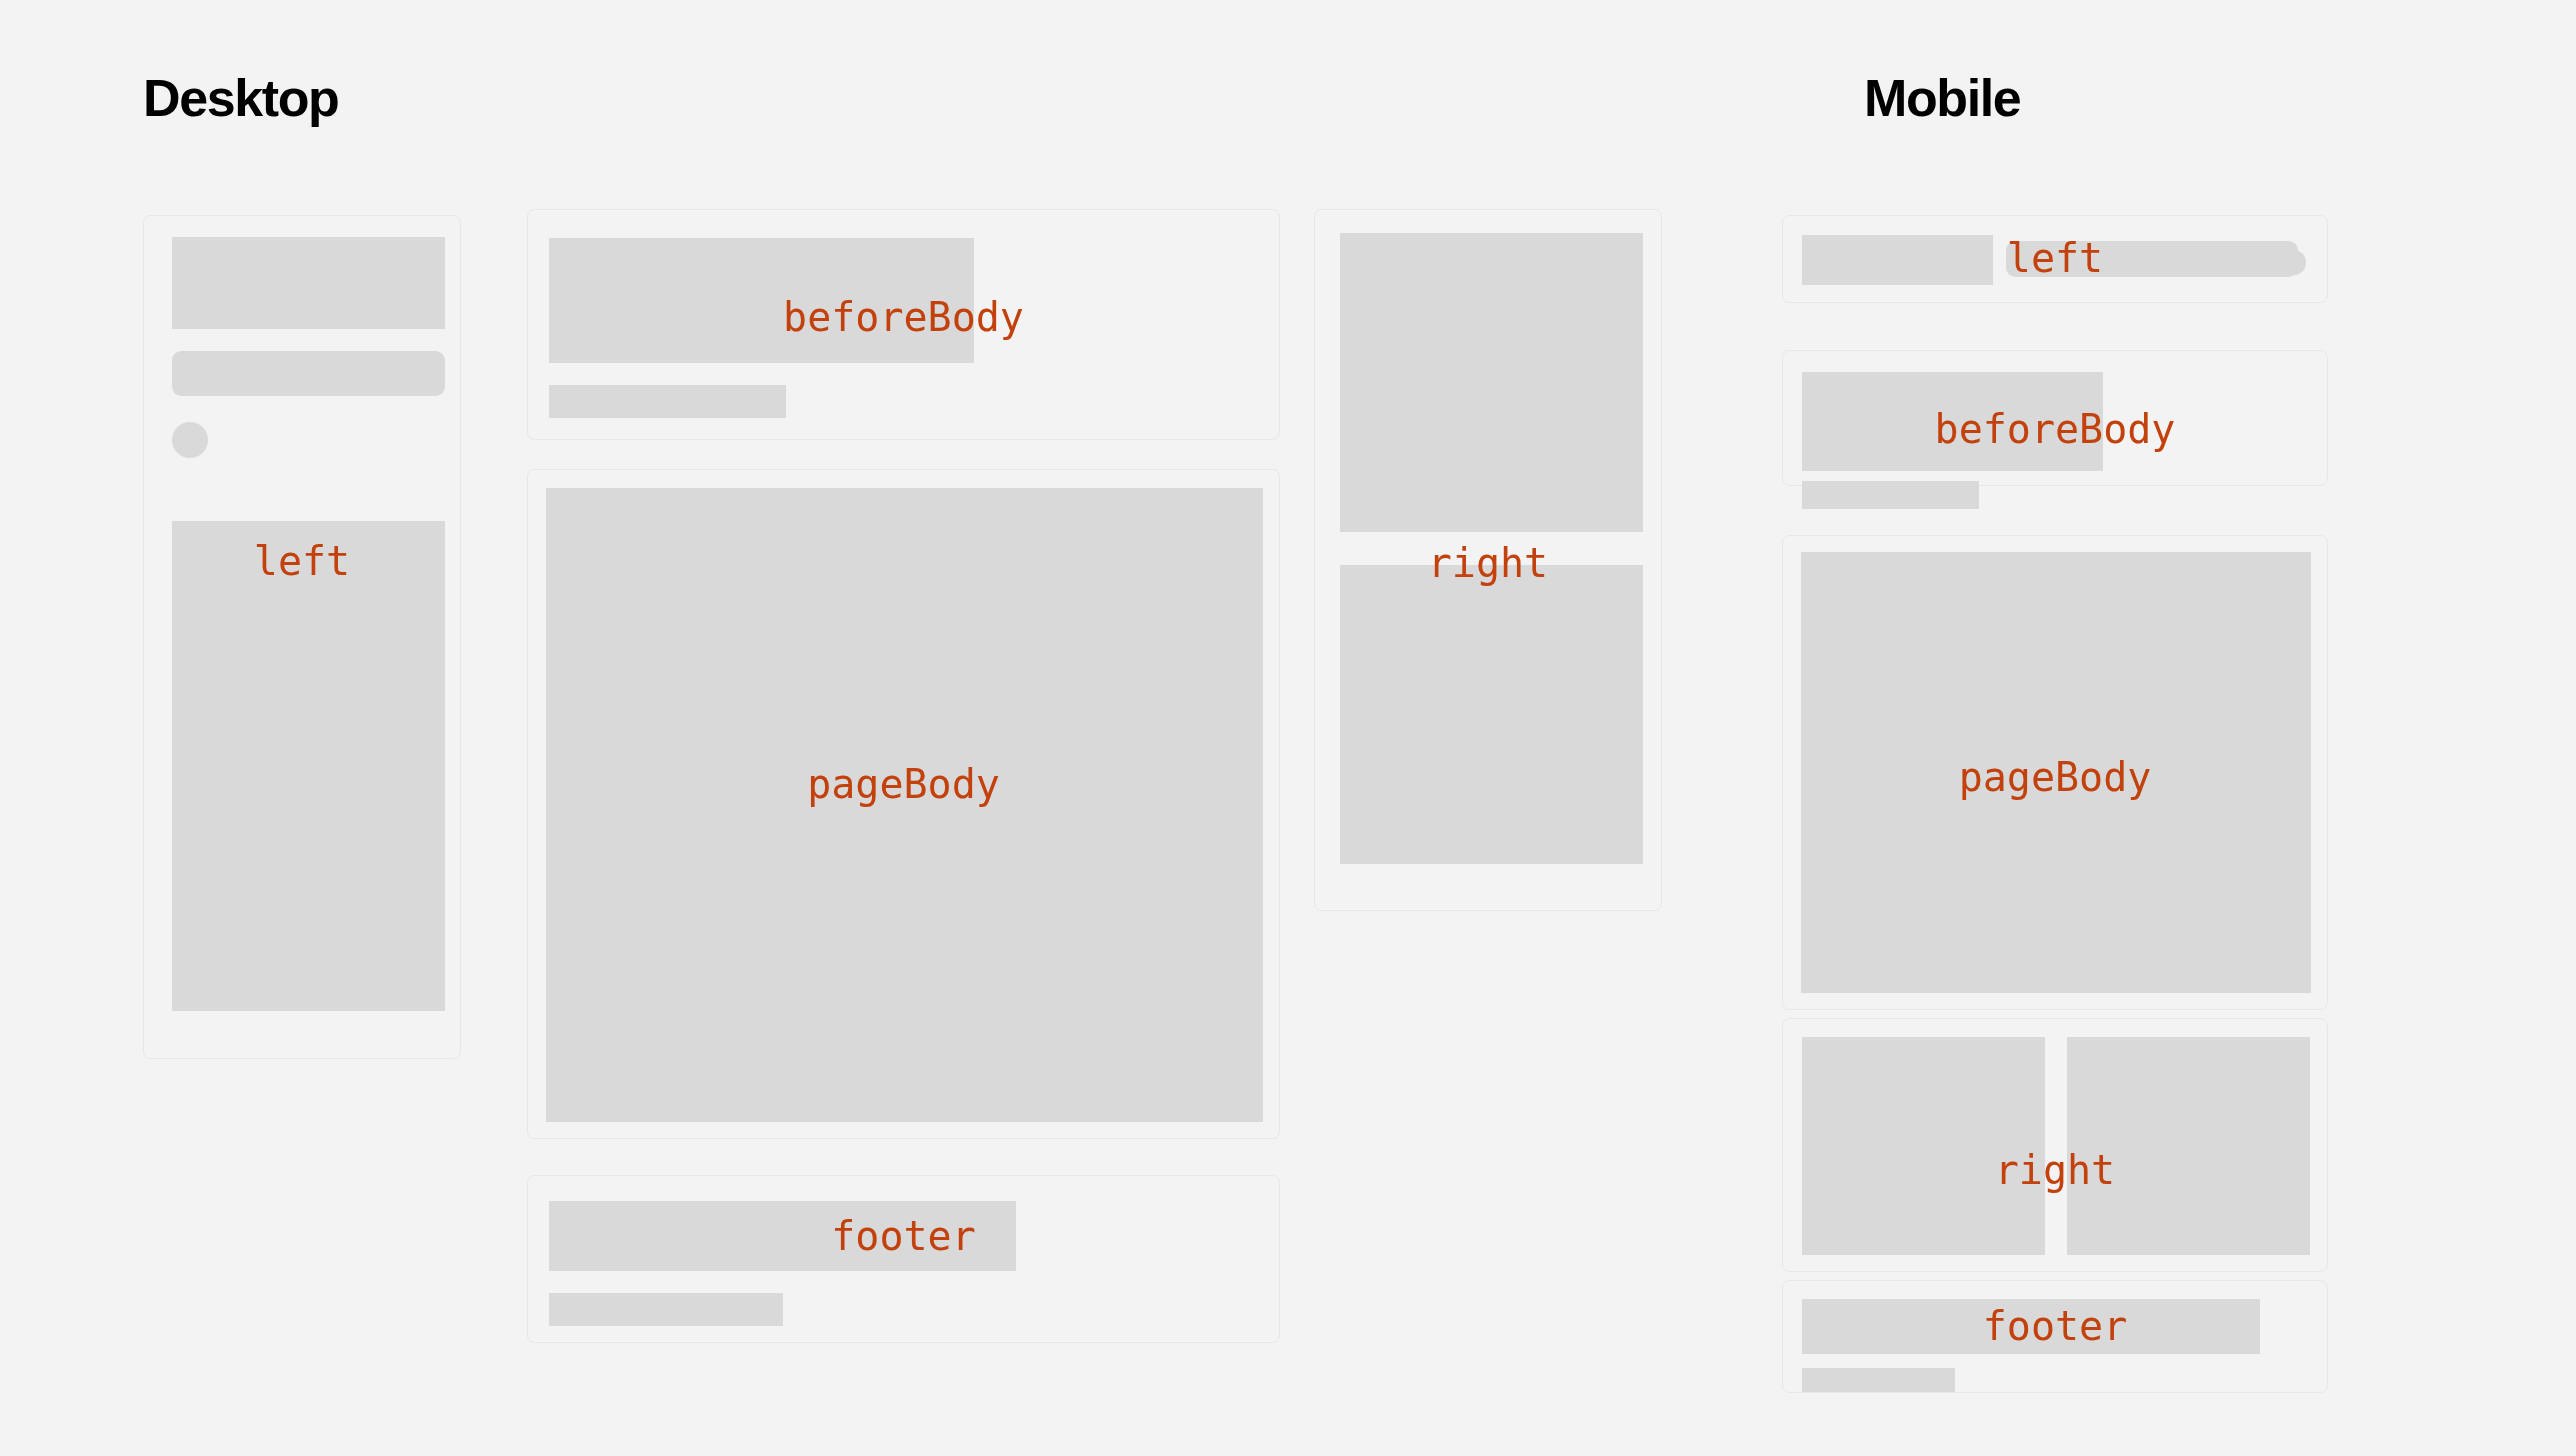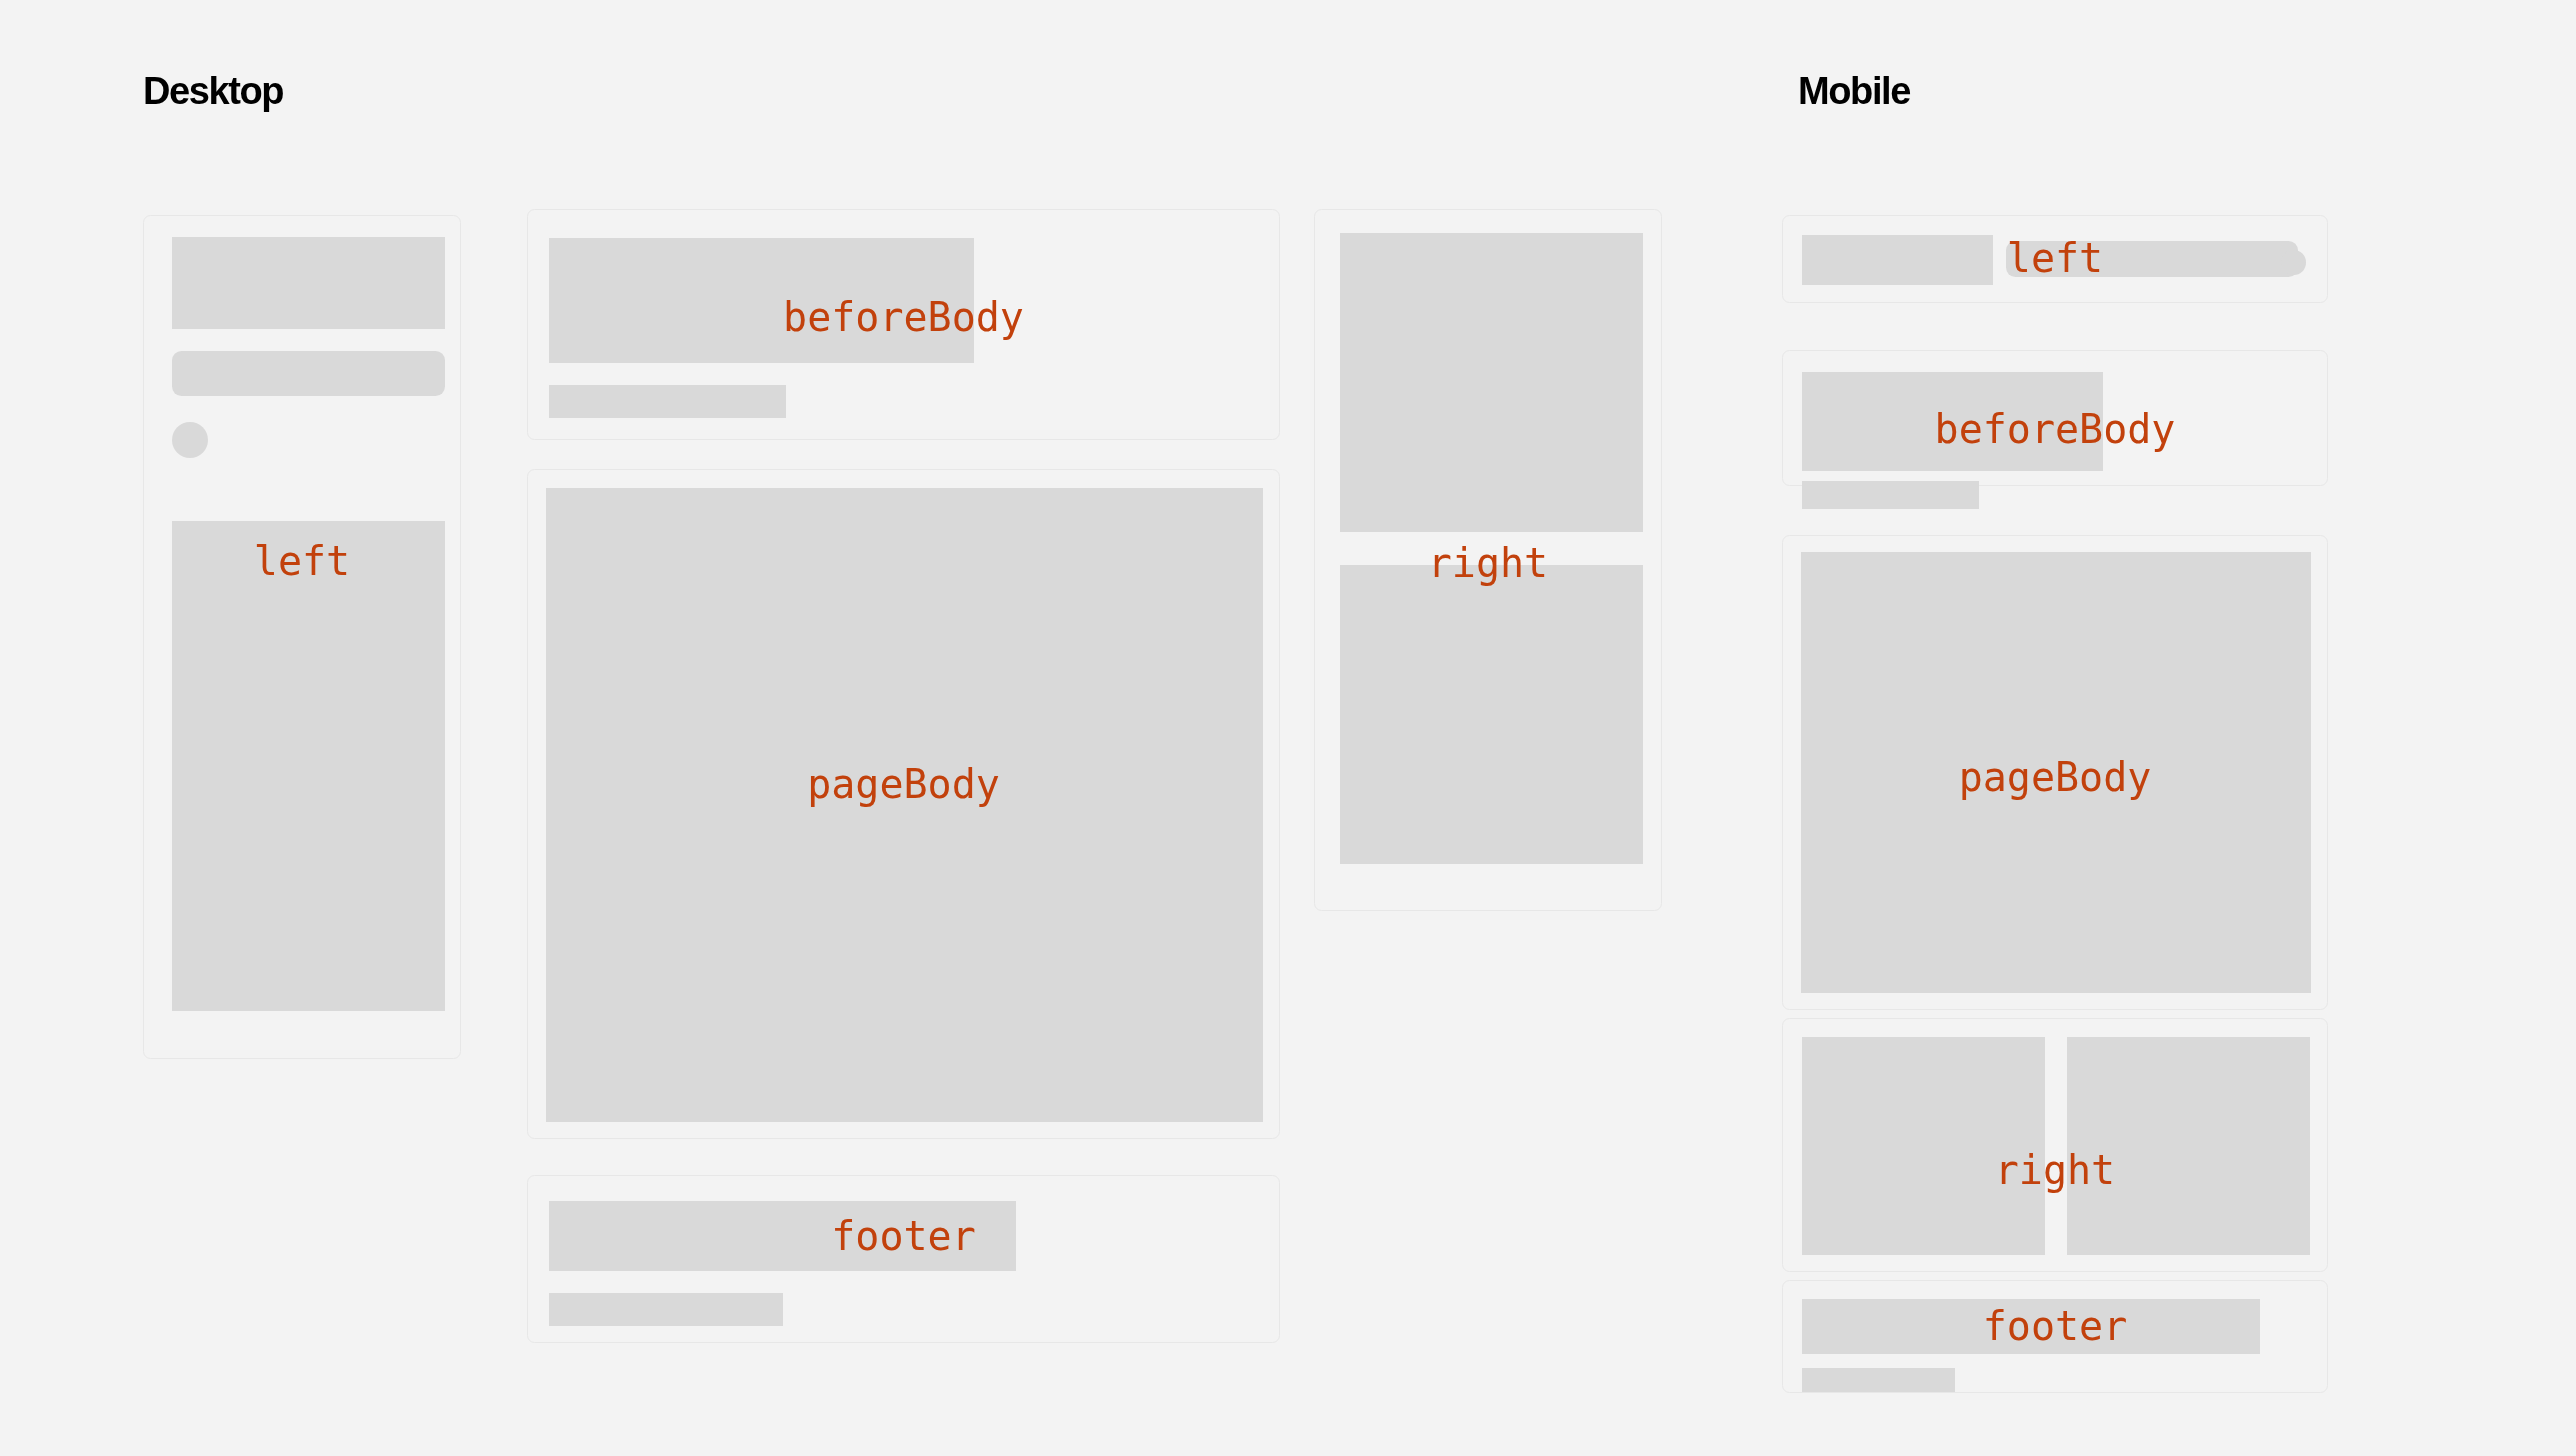--- a/index.html
+++ b/index.html
@@ -19,28 +19,28 @@
     position: relative;
     width: 2576px;
     height: 1456px;
   }
 
   
   .col-title {
     position: absolute;
     font-family: "Liberation Sans", sans-serif;
     font-weight: bold;
-    font-size: 38px;
+    font-size: 52px;
     letter-spacing: -1.4px;
     color: #000000;
     line-height: 1;
     white-space: nowrap;
   }
   #title-desktop { left: 143px; top: 72px; }
-  #title-mobile  { left: 1798px; top: 72px; }
+  #title-mobile  { left: 1864px; top: 72px; }
 
   
   .panel {
     position: absolute;
     background: #f3f3f3;
     border: 1.9px solid #e7e7e7;
     border-radius: 7.5px;
     box-sizing: border-box;
   }
 

